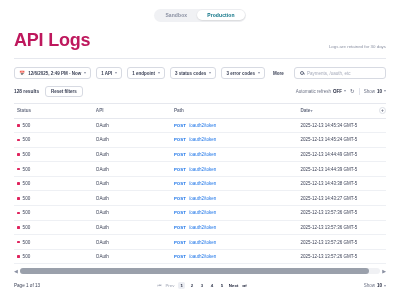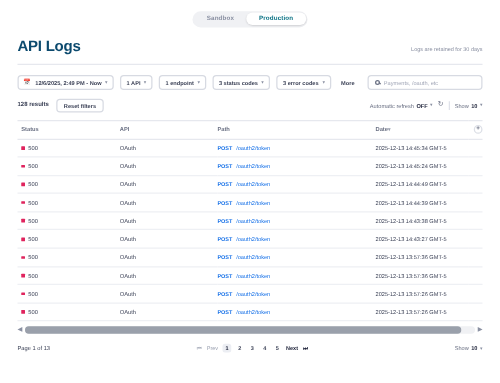--- a/index.html
+++ b/index.html
@@ -25,21 +25,21 @@
     padding: 0 10px; height: 10px; line-height: 10px;
     border-radius: 999px; color: #8a90a2; white-space: nowrap;
   }
   .env-opt.active { background: #ffffff; color: #0b7285; box-shadow: 0 .5px 1.5px rgba(0,0,0,.16); }
 
   
   .heading-row {
     display: flex; align-items: flex-end; justify-content: space-between;
     padding: 0 14px 7px 14px;
   }
-  .page-title { font-size: 12px; font-weight: 700; letter-spacing: -.2px; color: #0c4a6e; }
+  .page-title { font-size: 18px; font-weight: 700; letter-spacing: -.2px; color: #be185d; }
   .retention-note { font-size: 4.4px; color: #8a90a2; padding-bottom: 2px; }
   .hr { height: 1px; background: #e6e8ee; margin: 0 14px; }
 
   
   .filter-bar {
     display: flex; align-items: center;
     padding: 8px 14px 7px 14px; gap: 5px;
   }
   .chip {
     display: flex; align-items: center; gap: 3px;

